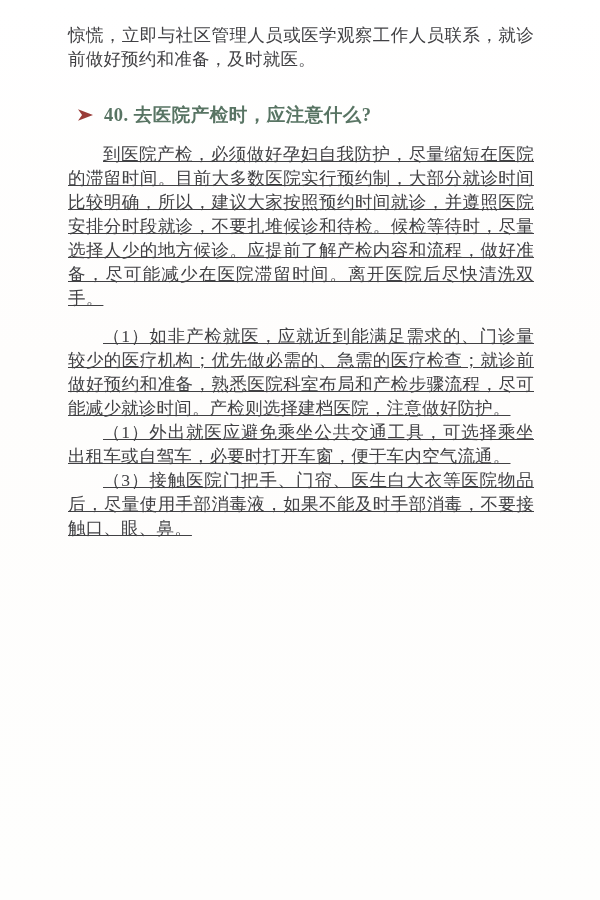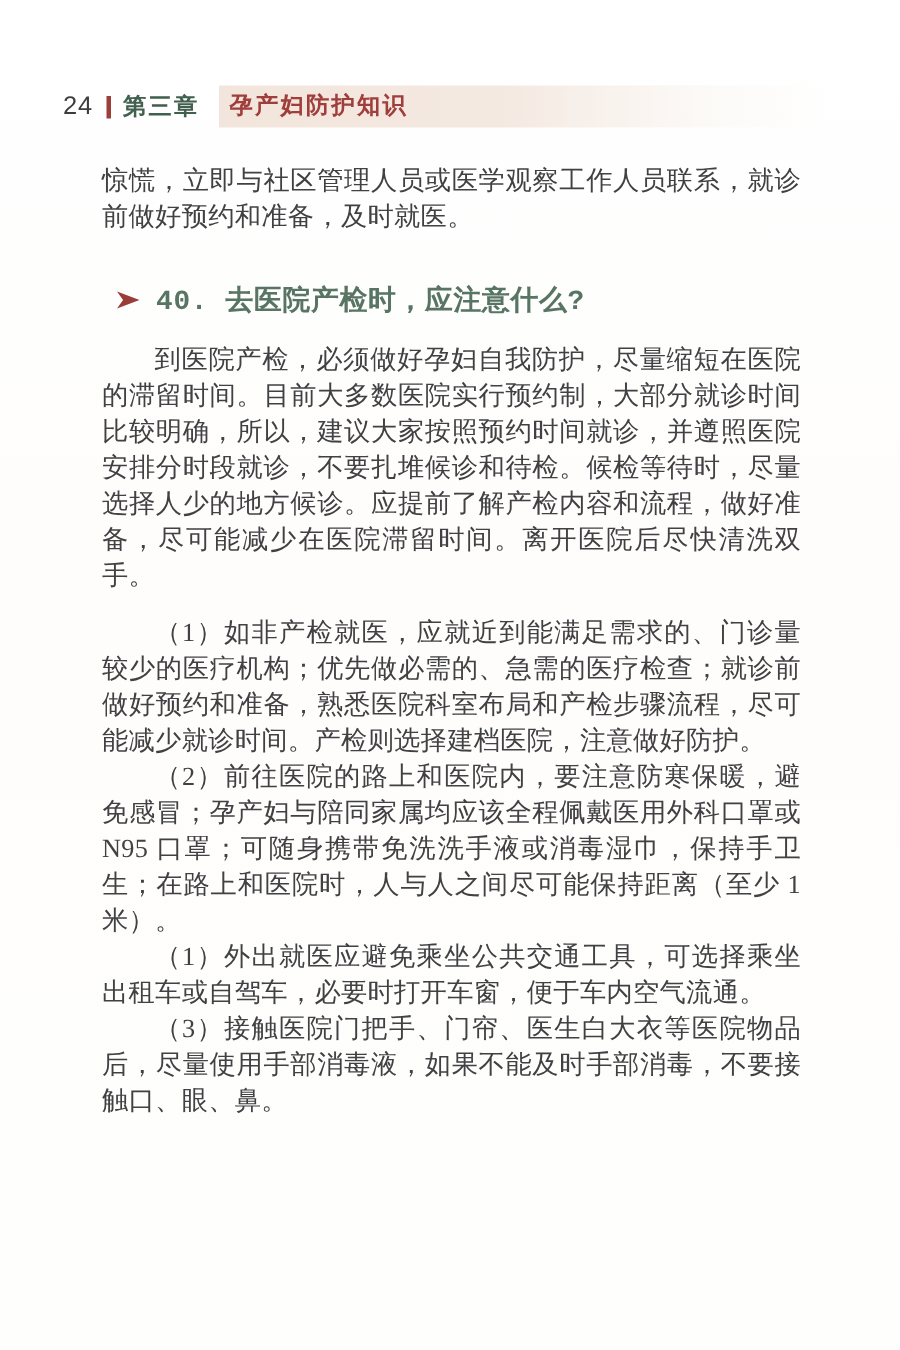--- a/index.html
+++ b/index.html
@@ -57,27 +57,27 @@
   .body-text {
     width: 466px;
     margin-left: 68px;
     font-size: 17.5px;
     line-height: 24px;
     color: #414144;
     text-align: justify;
     letter-spacing: 0.2px;
   }
   .intro { margin-top: 23px; }
-  .indent { text-indent: 2em; }
+  .indent { text-indent: 2em; text-decoration: underline; }
   
   .section-heading {
     display: flex;
     align-items: center;
     margin: 30px 40px 0 78px;
-    font-family: Liberation Mono, monospace;
+    font-family: Liberation Serif, serif;
     font-weight: 600;
     font-size: 18.5px;
     color: #587463;
     letter-spacing: 0.5px;
   }
   .arrow-icon {
     flex: none;
     width: 15px;
     height: 13px;
     margin-right: 11px;
@@ -88,35 +88,26 @@
   .heading-40 { margin-top: 31px; }
   .para-40 { margin-top: 15px; }
   .heading-41 { margin-top: 27px; }
   .item-first { margin-top: 14px; }
 </style>
 </head>
 <body>
 
 <div class="page">
 
-  <header class="page-header">
-    <span class="page-num">24</span>
-    <span class="header-bar"></span>
-    <span class="chapter-label">第三章</span>
-    <span class="chapter-highlight">
-      <span class="chapter-title">孕产妇防护知识</span>
-    </span>
-  </header>
 
   <p class="body-text intro">惊慌，立即与社区管理人员或医学观察工作人员联系，就诊前做好预约和准备，及时就医。</p>
 
   <h2 class="section-heading heading-40">
     <span class="arrow-icon"></span>
     <span class="heading-text">40. 去医院产检时，应注意什么?</span>
   </h2>
   <p class="body-text indent para-40">到医院产检，必须做好孕妇自我防护，尽量缩短在医院的滞留时间。目前大多数医院实行预约制，大部分就诊时间比较明确，所以，建议大家按照预约时间就诊，并遵照医院安排分时段就诊，不要扎堆候诊和待检。候检等待时，尽量选择人少的地方候诊。应提前了解产检内容和流程，做好准备，尽可能减少在医院滞留时间。离开医院后尽快清洗双手。</p>
 
   <p class="body-text indent item-first">（1）如非产检就医，应就近到能满足需求的、门诊量较少的医疗机构；优先做必需的、急需的医疗检查；就诊前做好预约和准备，熟悉医院科室布局和产检步骤流程，尽可能减少就诊时间。产检则选择建档医院，注意做好防护。</p>
-  <p class="body-text indent">（2）前往医院的路上和医院内，要注意防寒保暖，避免感冒；孕产妇与陪同家属均应该全程佩戴医用外科口罩或 N95 口罩；可随身携带免洗洗手液或消毒湿巾，保持手卫生；在路上和医院时，人与人之间尽可能保持距离（至少 1 米）。</p>
   <p class="body-text indent">（1）外出就医应避免乘坐公共交通工具，可选择乘坐出租车或自驾车，必要时打开车窗，便于车内空气流通。</p>
   <p class="body-text indent">（3）接触医院门把手、门帘、医生白大衣等医院物品后，尽量使用手部消毒液，如果不能及时手部消毒，不要接触口、眼、鼻。</p>
 
 </div>
 
 </body></html>

